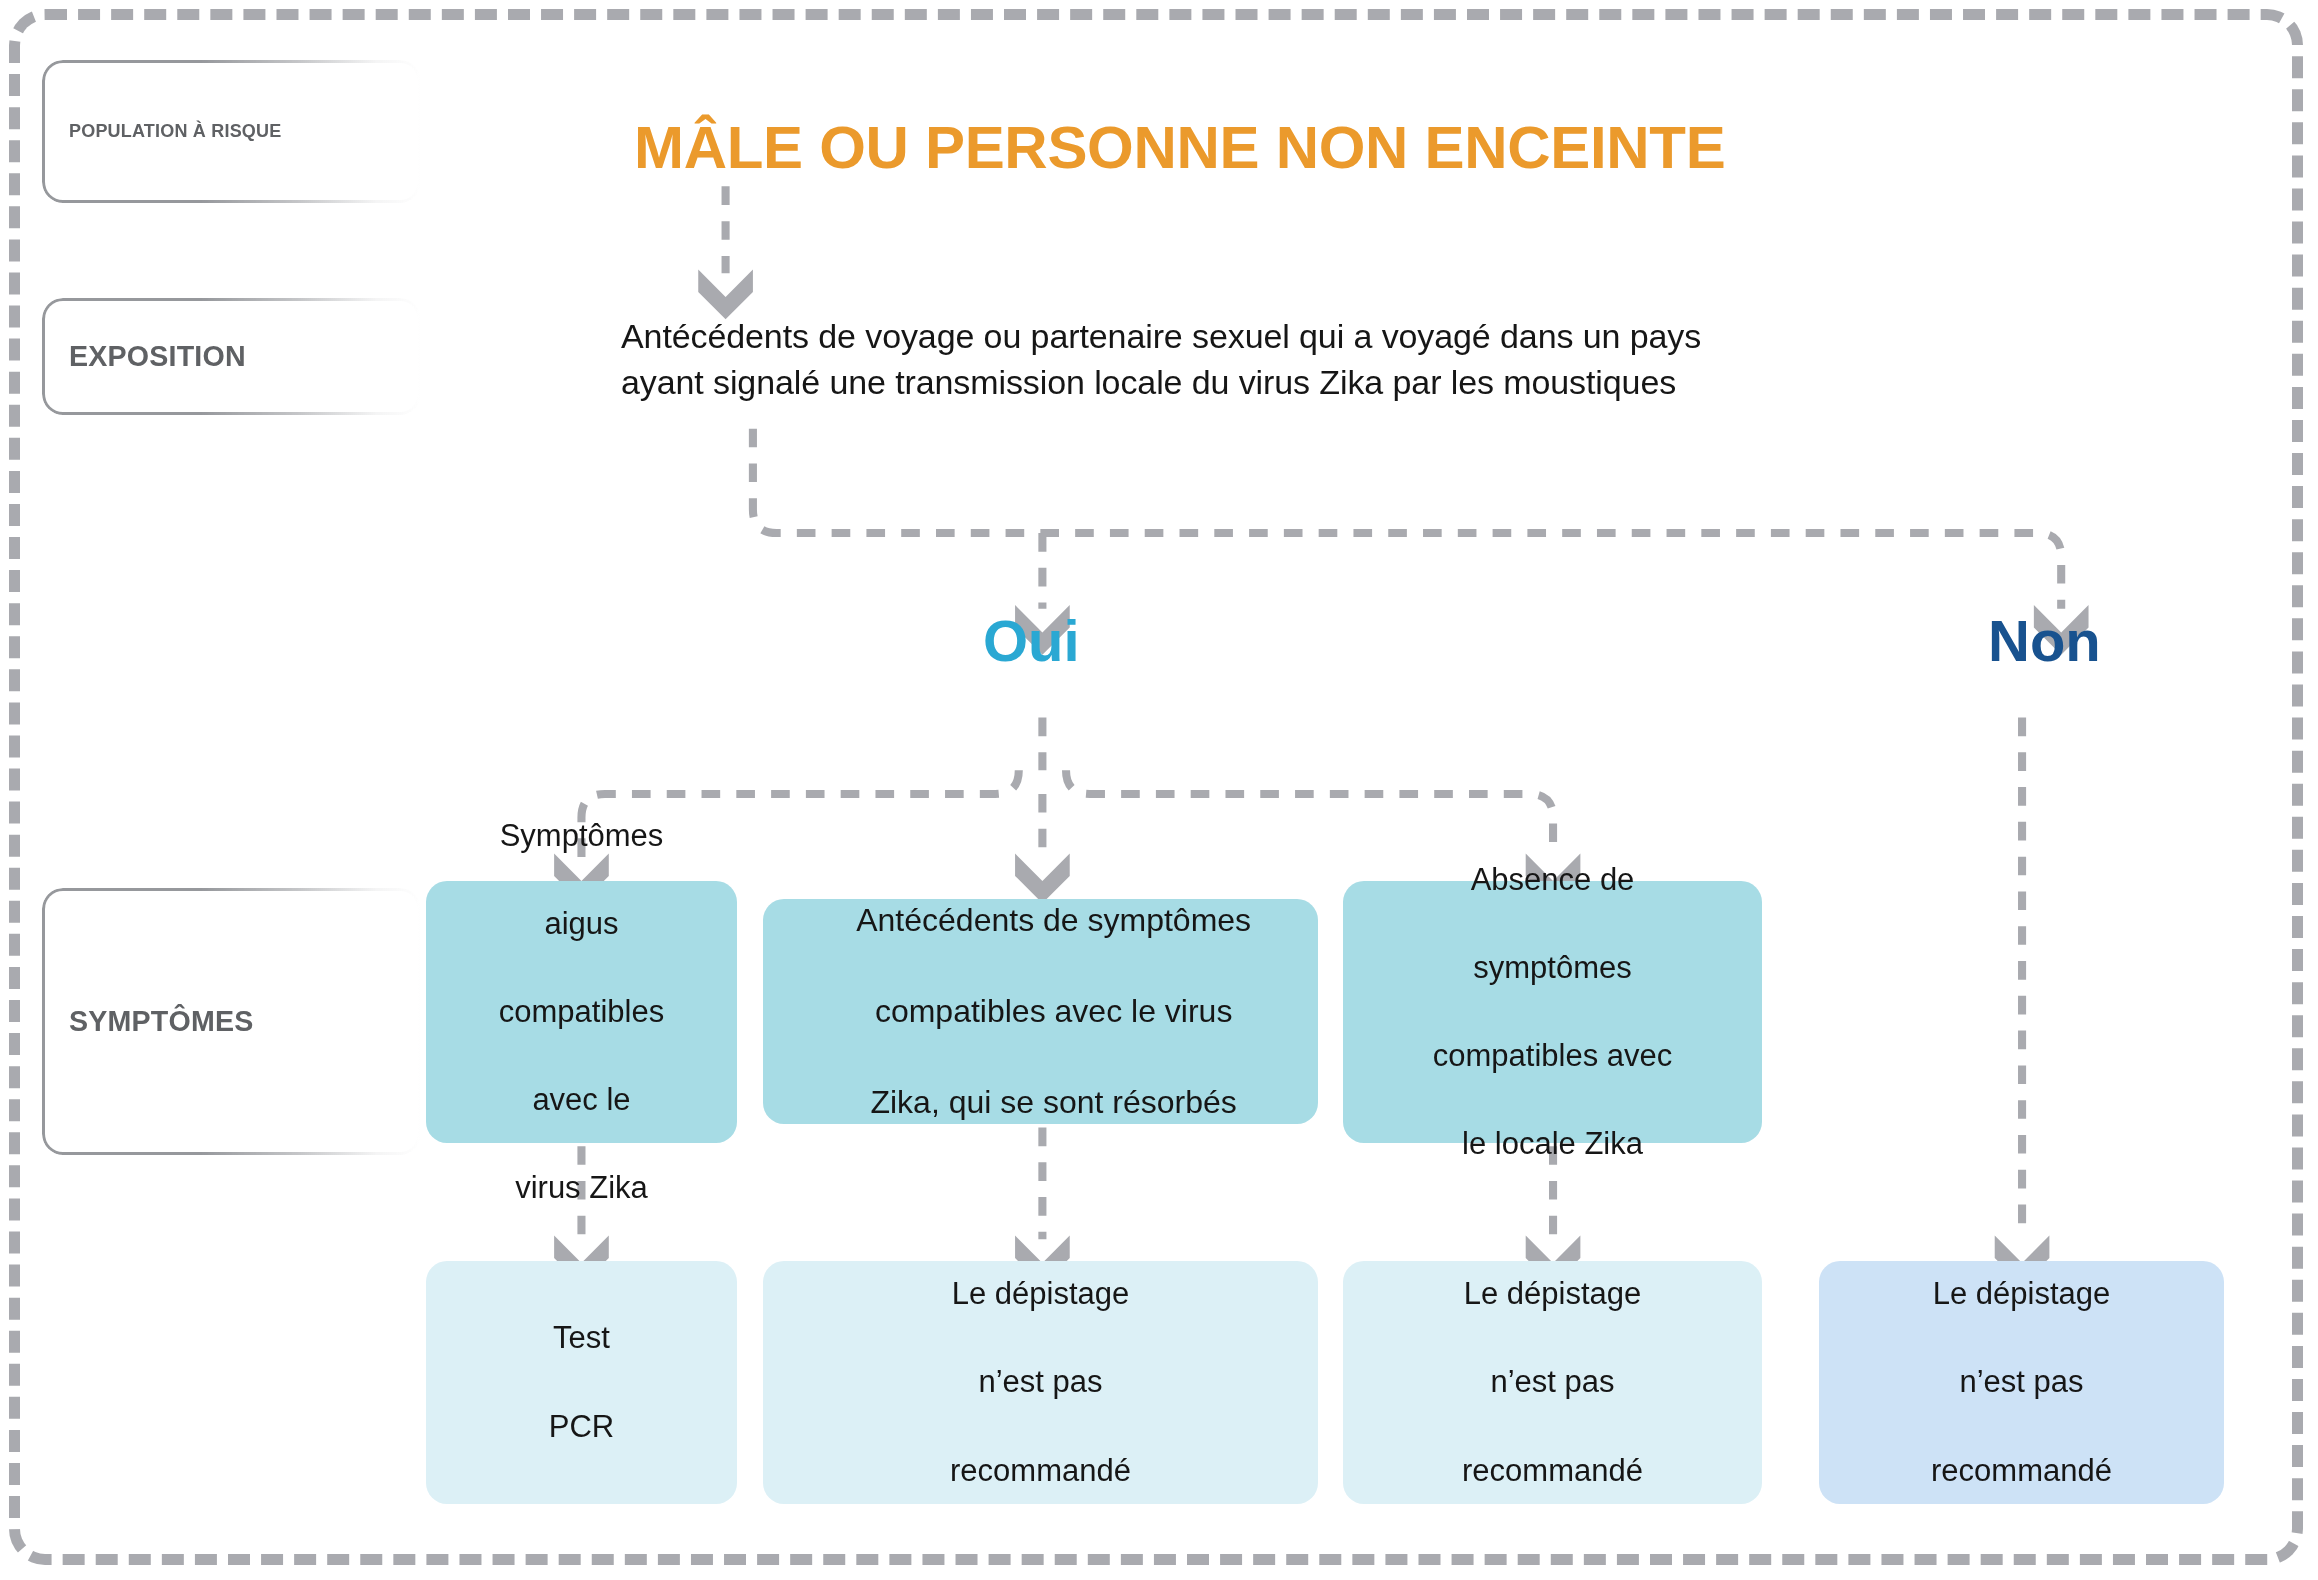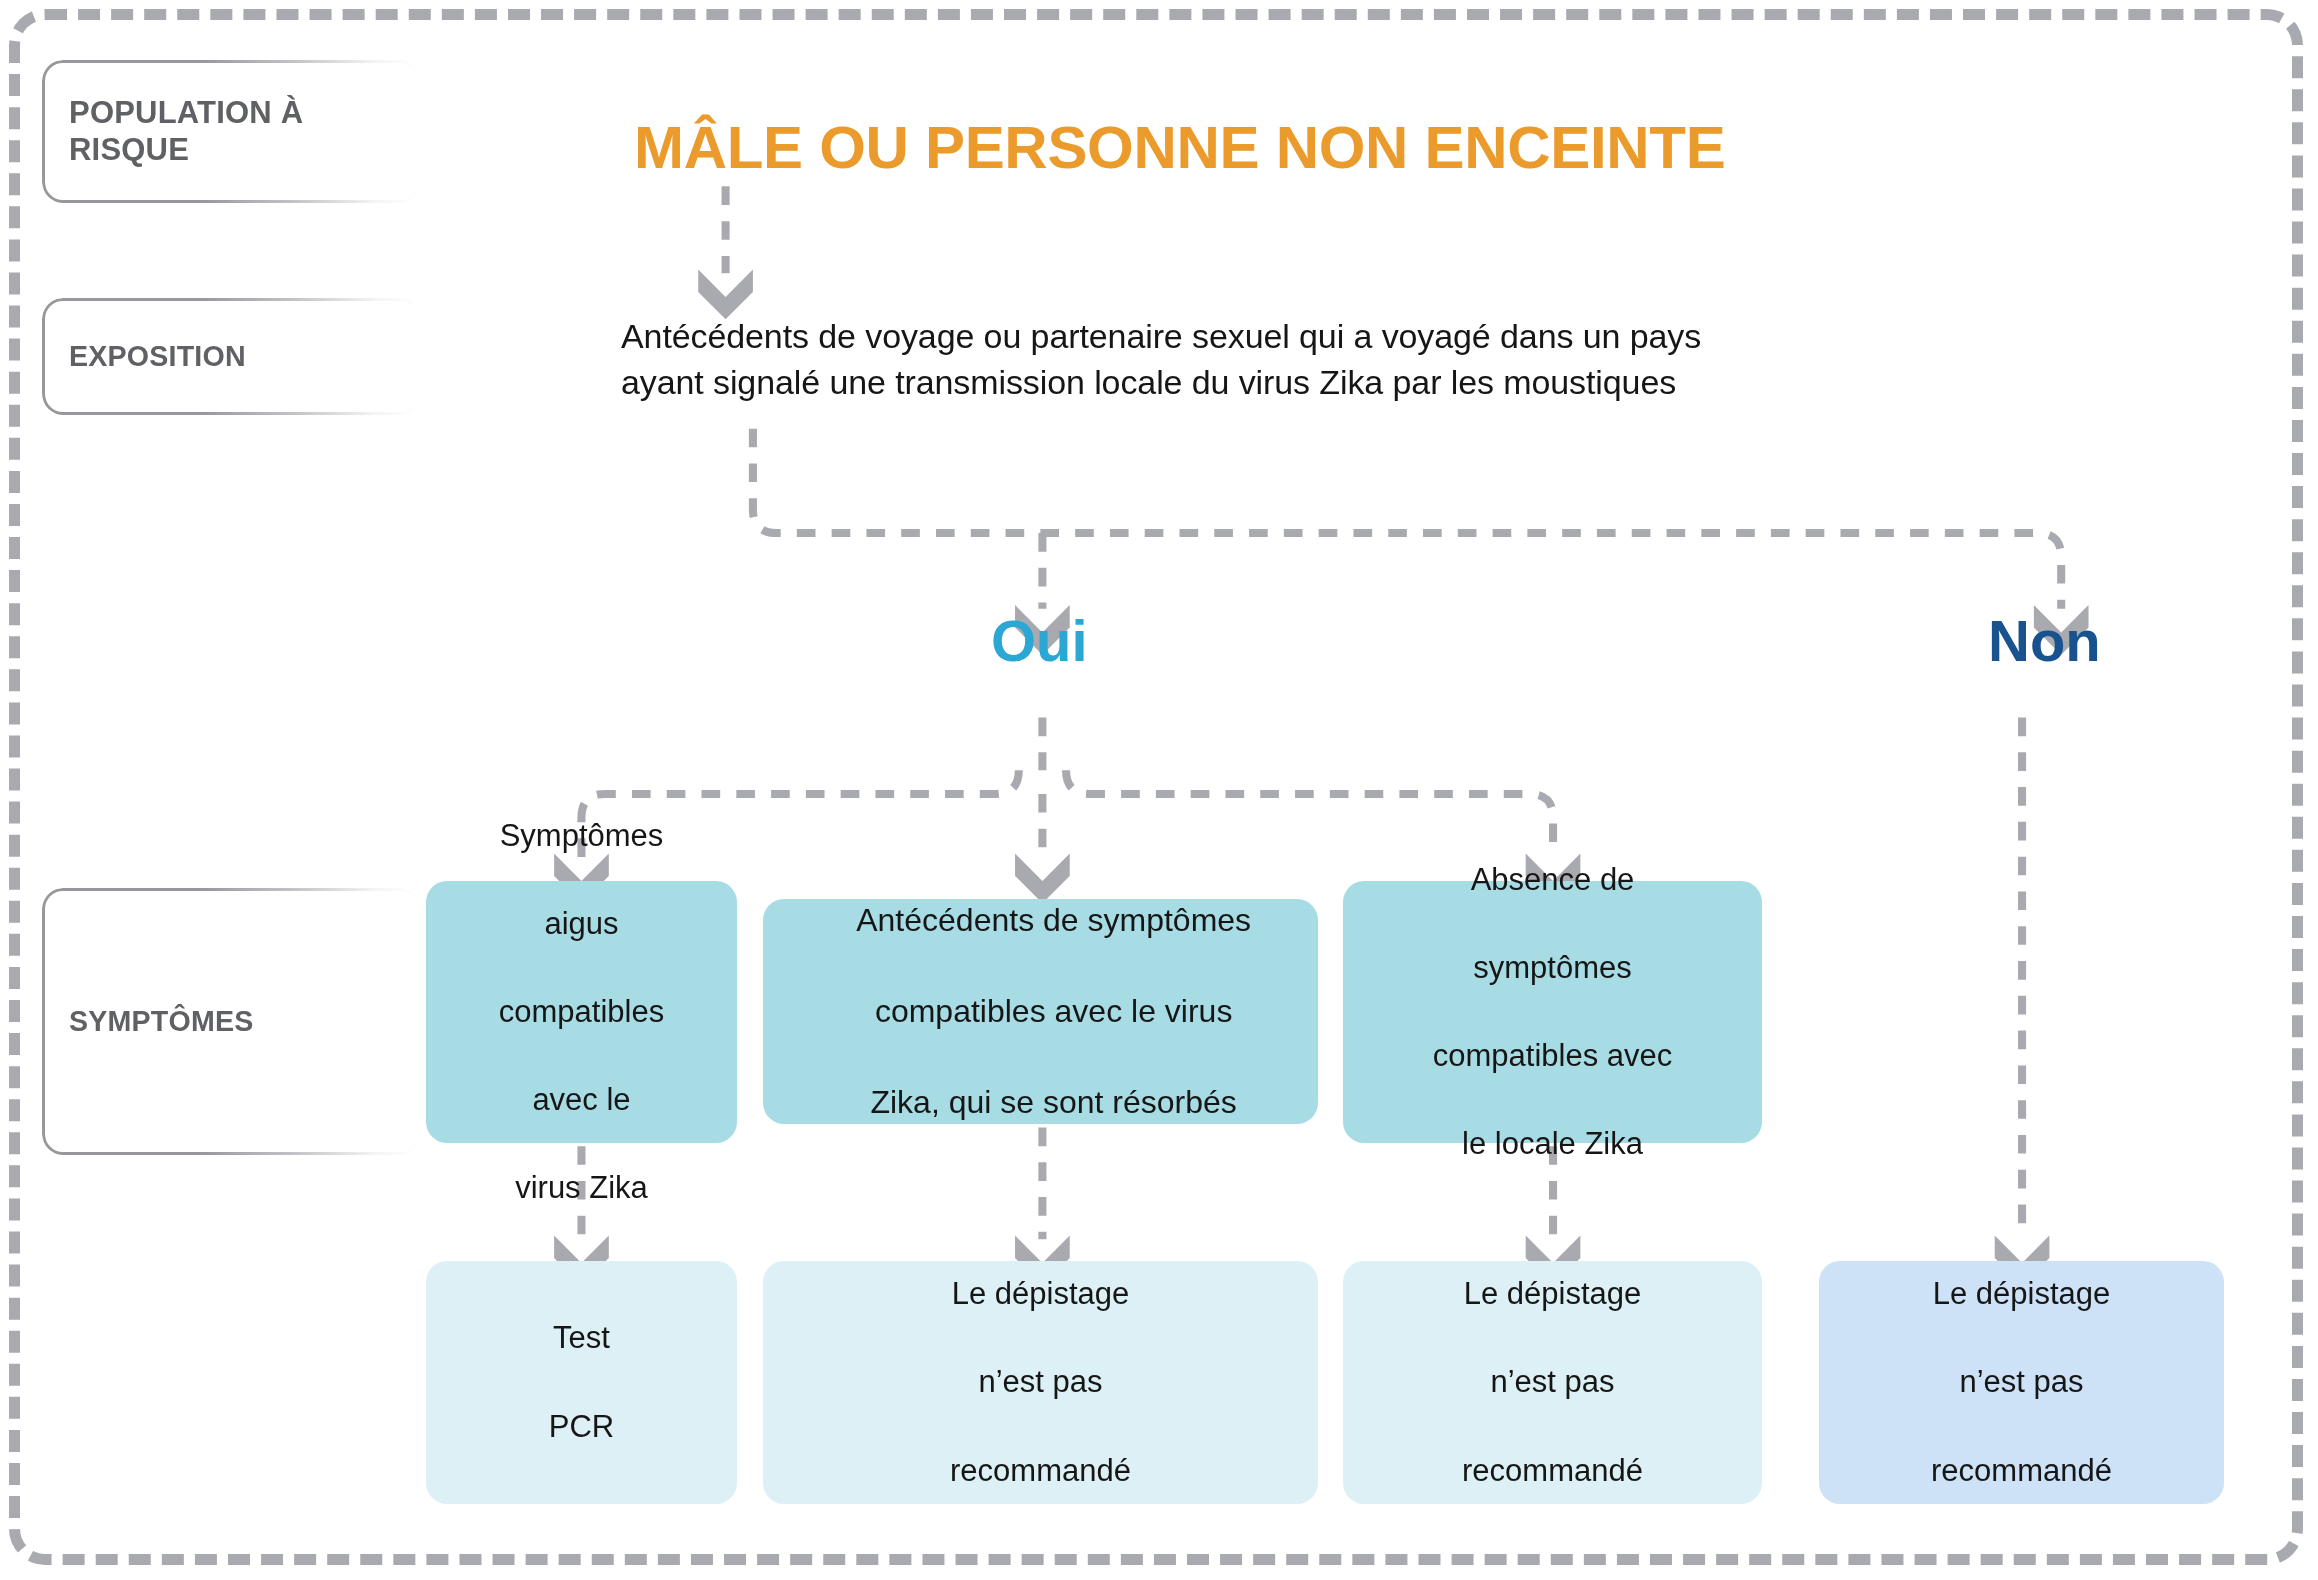--- a/index.html
+++ b/index.html
@@ -45,21 +45,21 @@
         rgba(150,152,156,0.10) 88%,
         rgba(150,152,156,0) 100%);
     -webkit-mask:
        linear-gradient(#000 0 0) content-box,
        linear-gradient(#000 0 0);
     -webkit-mask-composite:xor;
             mask-composite:exclude;
     pointer-events:none;
   }
 
-  #lbl-population{left:42px;  top:60px;  width:379px; height:143px; font-size:31px;}
+  #lbl-population{left:42px;  top:60px;  width:379px; height:143px; font-size:18px;}
   #lbl-exposition{left:42px;  top:298px; width:379px; height:117px; font-size:28.6px;}
   #lbl-symptomes {left:42px;  top:888px;width:379px; height:267px; font-size:28.6px;}
   #lbl-mesure    {left:42px;  top:1266px;width:379px; height:248px; font-size:28.6px;}
 
   
   .headline{
     position:absolute;
     color:#eb9a2c;
     font-weight:bold;
     font-size:60px;
@@ -78,21 +78,21 @@
     letter-spacing:-0.1px;
   }
 
   .decision{
     position:absolute;
     font-weight:bold;
     font-size:58px;
     line-height:1;
     white-space:nowrap;
   }
-  #dec-oui{left:983px;top:612px;color:#2aa8d3;margin-left:8px;}
+  #dec-oui{left:983px;top:612px;color:#2aa8d3;}
   #dec-non{left:1988px;top:612px;color:#18528f;}
 
   
   .box{
     position:absolute;
     box-sizing:border-box;
     border-radius:21px;
     display:flex;align-items:center;justify-content:center;
     text-align:center;
     color:#161616;

